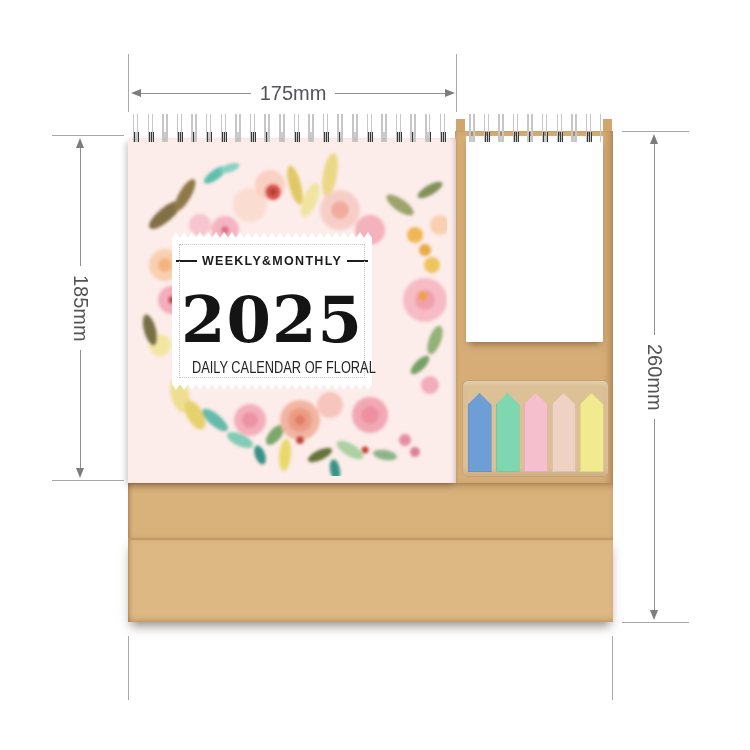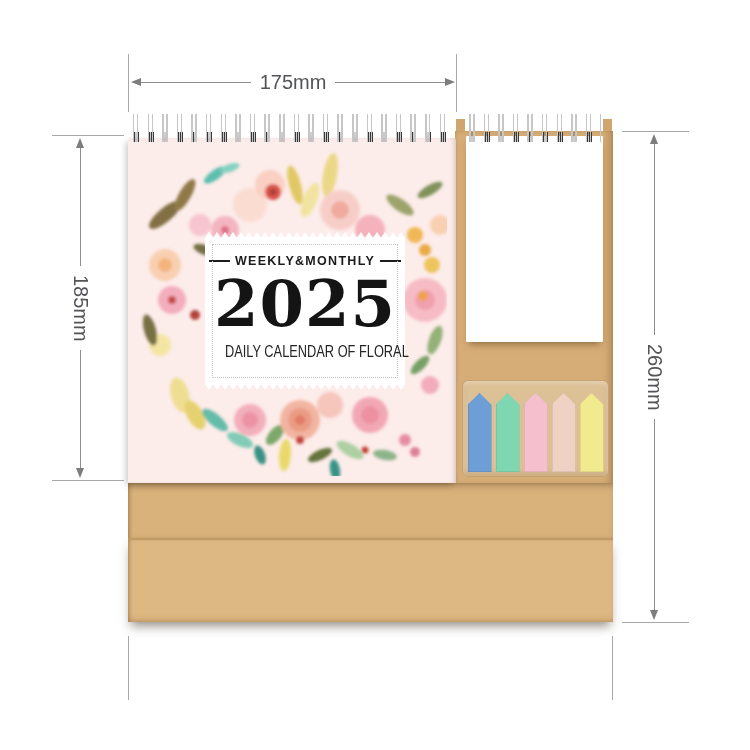--- a/index.html
+++ b/index.html
@@ -51,38 +51,38 @@
 
   
   #page{
     position:absolute;left:128px;top:138px;width:328px;height:345px;
     background:#fcecea;border-radius:2px 2px 0 0;
     box-shadow:-3px 3px 6px -1px rgba(0,0,0,.22), inset -4px 0 6px -4px rgba(0,0,0,.25);
   }
   #wreath{position:absolute;left:9px;top:8px;}
 
   #cover-box{
-    position:absolute;left:77px;top:99px;width:200px;height:148px;
+    position:absolute;left:44px;top:99px;width:200px;height:148px;
     background:#ffffff;text-align:center;
   }
   .zz{position:absolute;left:0;width:100%;height:6px;}
   .zz-top{top:-5px;}
   .zz-bottom{bottom:-5px;}
   #dotted-frame{
     position:absolute;left:7px;top:7px;right:7px;bottom:7px;
     border:1px dotted #c6c6c6;pointer-events:none;
   }
   .tagline{
     margin-top:17px;display:flex;align-items:center;justify-content:center;gap:5px;
     font-size:12.5px;font-weight:700;letter-spacing:1.3px;color:#1c1c1c;white-space:nowrap;
   }
   .dashline{display:inline-block;width:21px;height:2px;background:#1c1c1c;}
   .year{
     font-family:"DejaVu Serif",serif;font-weight:700;font-size:64px;line-height:1;
-    color:#141414;margin-top:4px;letter-spacing:1px;
+    color:#141414;margin-top:20px;letter-spacing:1px;
   }
   .subtitle{
     font-size:16px;color:#242424;margin-top:7px;letter-spacing:0;white-space:nowrap;
     transform:scaleX(.8);transform-origin:center;
   }
 
   
   .binding{
     position:absolute;top:114px;height:28px;
     background-image:
@@ -113,21 +113,21 @@
   .seg-h{flex:1;height:1px;background:#8f8f8f;}
   .seg-v{flex:1;width:1px;background:#8f8f8f;}
   .dim-label-h{padding:0 9px;white-space:nowrap;}
   .dim-label-v{padding:9px 0;writing-mode:vertical-rl;white-space:nowrap;}
   .arr{width:0;height:0;}
   .arr-left{border-top:4px solid transparent;border-bottom:4px solid transparent;border-right:10px solid #7d7d7d;}
   .arr-right{border-top:4px solid transparent;border-bottom:4px solid transparent;border-left:10px solid #7d7d7d;}
   .arr-up{border-left:4px solid transparent;border-right:4px solid transparent;border-bottom:10px solid #7d7d7d;}
   .arr-down{border-left:4px solid transparent;border-right:4px solid transparent;border-top:10px solid #7d7d7d;}
 
-  #dim-top{left:131px;top:74px;width:324px;}
+  #dim-top{left:131px;top:85px;width:324px;}
   #dim-bottom{left:131px;top:655px;width:479px;}
   #dim-left{left:71px;top:138px;height:340px;}
   #dim-right{left:645px;top:134px;height:486px;}
 </style>
 </head>
 <body>
 
 <div id="canvas">
 
   <div class="spine-strip" id="spine-left"></div>

